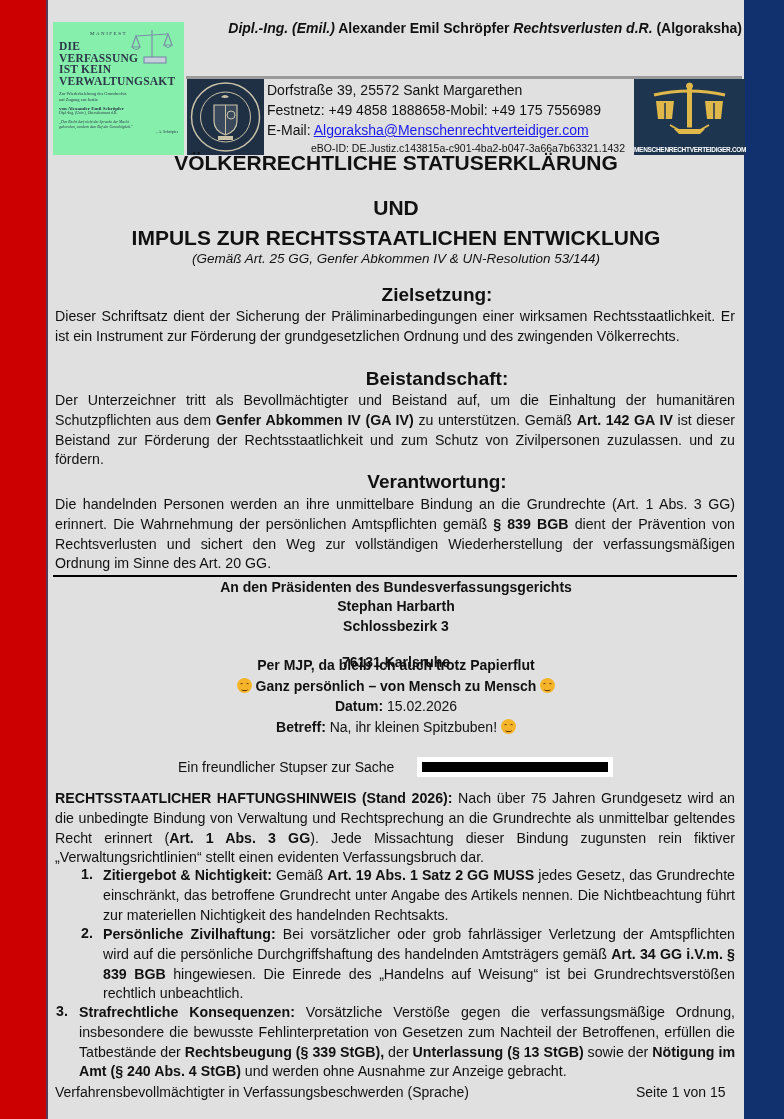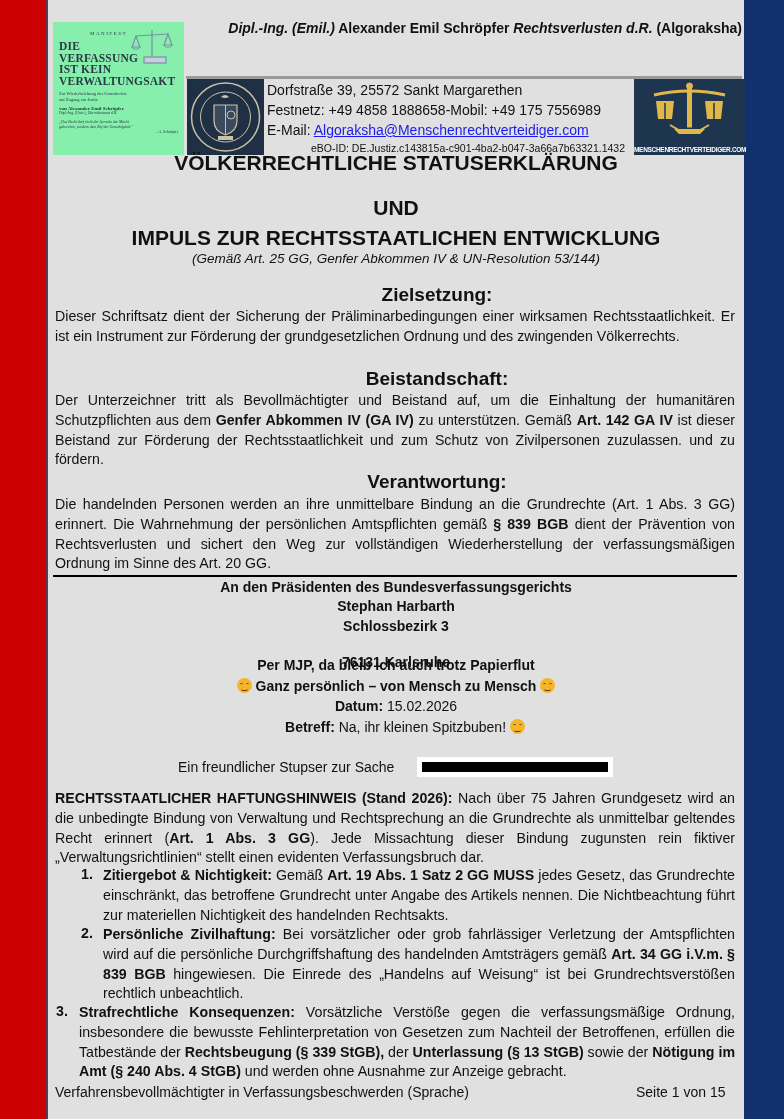--- a/index.html
+++ b/index.html
@@ -159,21 +159,21 @@
 <div class="addr" style="top:598px;">Stephan Harbarth</div>
 <div class="addr" style="top:618px;">Schlossbezirk 3</div>
 <div class="addr" style="top:654px;">76131 Karlsruhe</div>
 <div class="addr" style="top:657px;">Per MJP, da bleib ich auch trotz Papierflut</div>
 <div class="addr" style="top:678px;">
   <span class="emoji"><span class="mouth"></span></span>
   <span>Ganz persönlich – von Mensch zu Mensch</span>
   <span class="emoji"><span class="mouth"></span></span>
 </div>
 <div class="addr" style="top:698px;"><span>Datum:</span><span class="nb"> 15.02.2026</span></div>
-<div class="addr" style="top:719px;padding-left:9px;"><span>Betreff:</span><span class="nb"> Na, ihr kleinen Spitzbuben!</span> <span class="emoji"><span class="mouth"></span></span></div>
+<div class="addr" style="top:719px;"><span>Betreff:</span><span class="nb"> Na, ihr kleinen Spitzbuben!</span> <span class="emoji"><span class="mouth"></span></span></div>
 
 <div class="stupser">Ein freundlicher Stupser zur Sache</div>
 <div class="redact">
     <div class="redact-inner"></div>
   </div>
 
 <div class="para" style="top:789px;"><b>RECHTSSTAATLICHER HAFTUNGSHINWEIS (Stand 2026):</b><span> Nach über 75 Jahren Grundgesetz wird an die unbedingte Bindung von Verwaltung und Rechtsprechung an die Grundrechte als unmittelbar geltendes Recht erinnert (</span><b>Art. 1 Abs. 3 GG</b><span>). Jede Missachtung dieser Bindung zugunsten rein fiktiver „Verwaltungsrichtlinien“ stellt einen evidenten Verfassungsbruch dar.</span></div>
 
 <div class="list-num" style="left:81px;top:866px;">1.</div>
 <div class="list-item" style="left:103px;top:866px;width:632px;"><b>Zitiergebot &amp; Nichtigkeit:</b><span> Gemäß </span><b>Art. 19 Abs. 1 Satz 2 GG MUSS</b><span> jedes Gesetz, das Grundrechte einschränkt, das betroffene Grundrecht unter Angabe des Artikels nennen. Die Nichtbeachtung führt zur materiellen Nichtigkeit des handelnden Rechtsakts.</span></div>

